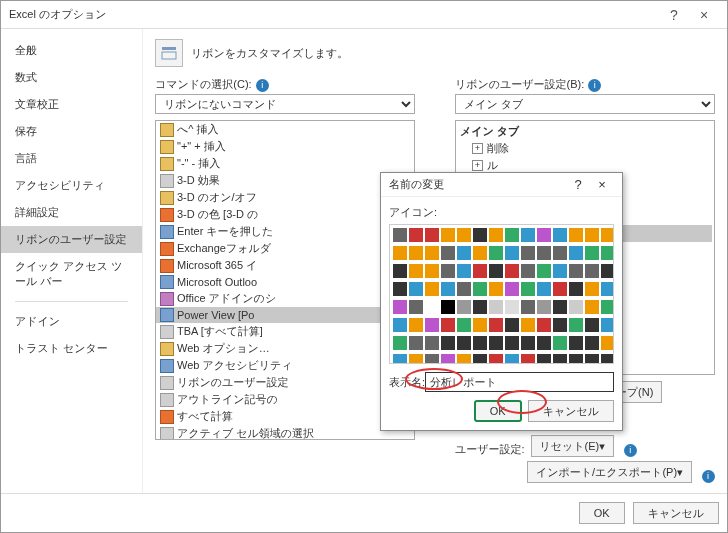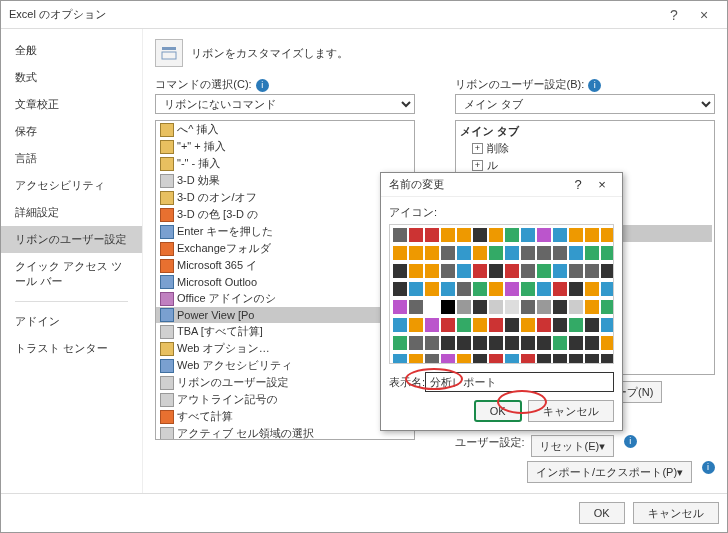--- a/index.html
+++ b/index.html
@@ -33,21 +33,21 @@
 .tn{padding:1px 2px;display:flex;align-items:center;gap:4px}
 .tn.lv1{padding-left:14px}
 .tn.sel{background:#c8c8c8}
 .exp{width:11px;height:11px;border:1px solid #888;font-size:9px;text-align:center;line-height:9px;flex-shrink:0}
 .cbx{width:12px;height:12px;border:1px solid #888;flex-shrink:0;font-size:9px;text-align:center;line-height:10px;color:#2a7a2a}
 .sidepan{display:flex;flex-direction:column;justify-content:center;gap:6px;padding:0 2px}
 .sqbtn{width:20px;height:18px;border:1px solid #aaa;background:#f4f4f4;font-size:10px;text-align:center}
 .brow{display:flex;gap:4px;margin-top:6px;flex-wrap:wrap}
 .btn{border:1px solid #aaa;background:#f4f4f4;padding:2px 8px;height:22px;display:inline-flex;align-items:center}
 .btn.wide{padding:2px 14px}
-.under{display:flex;align-items:flex-start;gap:6px;margin-top:6px}
+.under{display:flex;align-items:flex-end;gap:6px;margin-top:6px}
 .footer{border-top:1px solid #ddd;padding:8px;display:flex;justify-content:flex-end;gap:8px}
 .redc{position:absolute;border:2px solid #d33;border-radius:50%;pointer-events:none}
 .dialog{position:absolute;left:237px;top:143px;width:243px;background:#fff;border:1px solid #888;box-shadow:2px 2px 6px rgba(0,0,0,.3);z-index:10}
 .dlgtitle{display:flex;align-items:center;padding:4px 8px;border-bottom:1px solid #eee}
 .dlgtitle .t{flex:1}
 .dlgtitle .x{width:24px;text-align:center;font-size:13px}
 .dlgbody{padding:8px}
 .icgrid{border:1px solid #ccc;height:140px;display:grid;grid-template-columns:repeat(14,1fr);grid-auto-rows:16px;gap:2px;padding:3px;margin:4px 0 8px;overflow:hidden}
 .ic{width:14px;height:14px;background:#e0e0e0}
 .namerow{display:flex;align-items:center;margin-bottom:8px}

